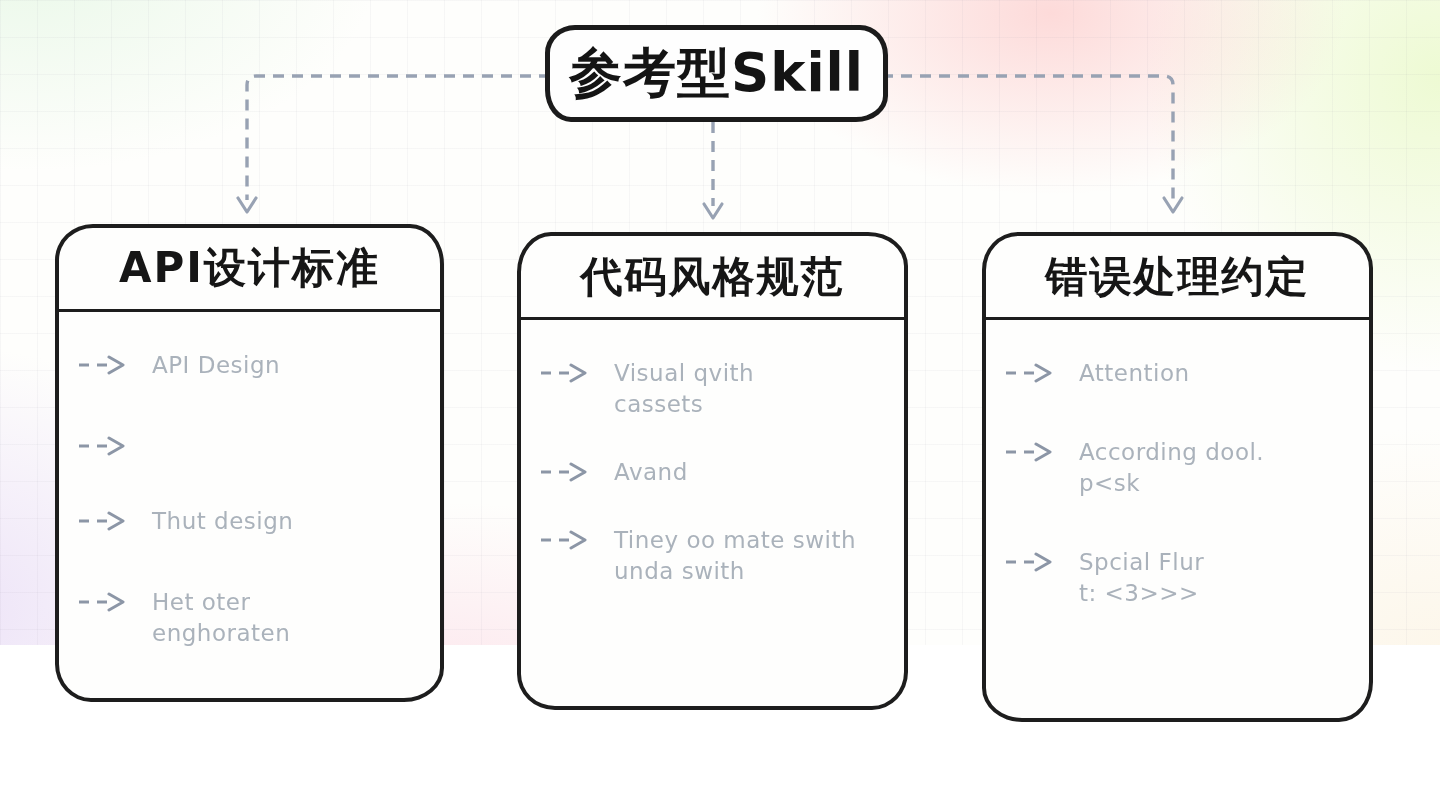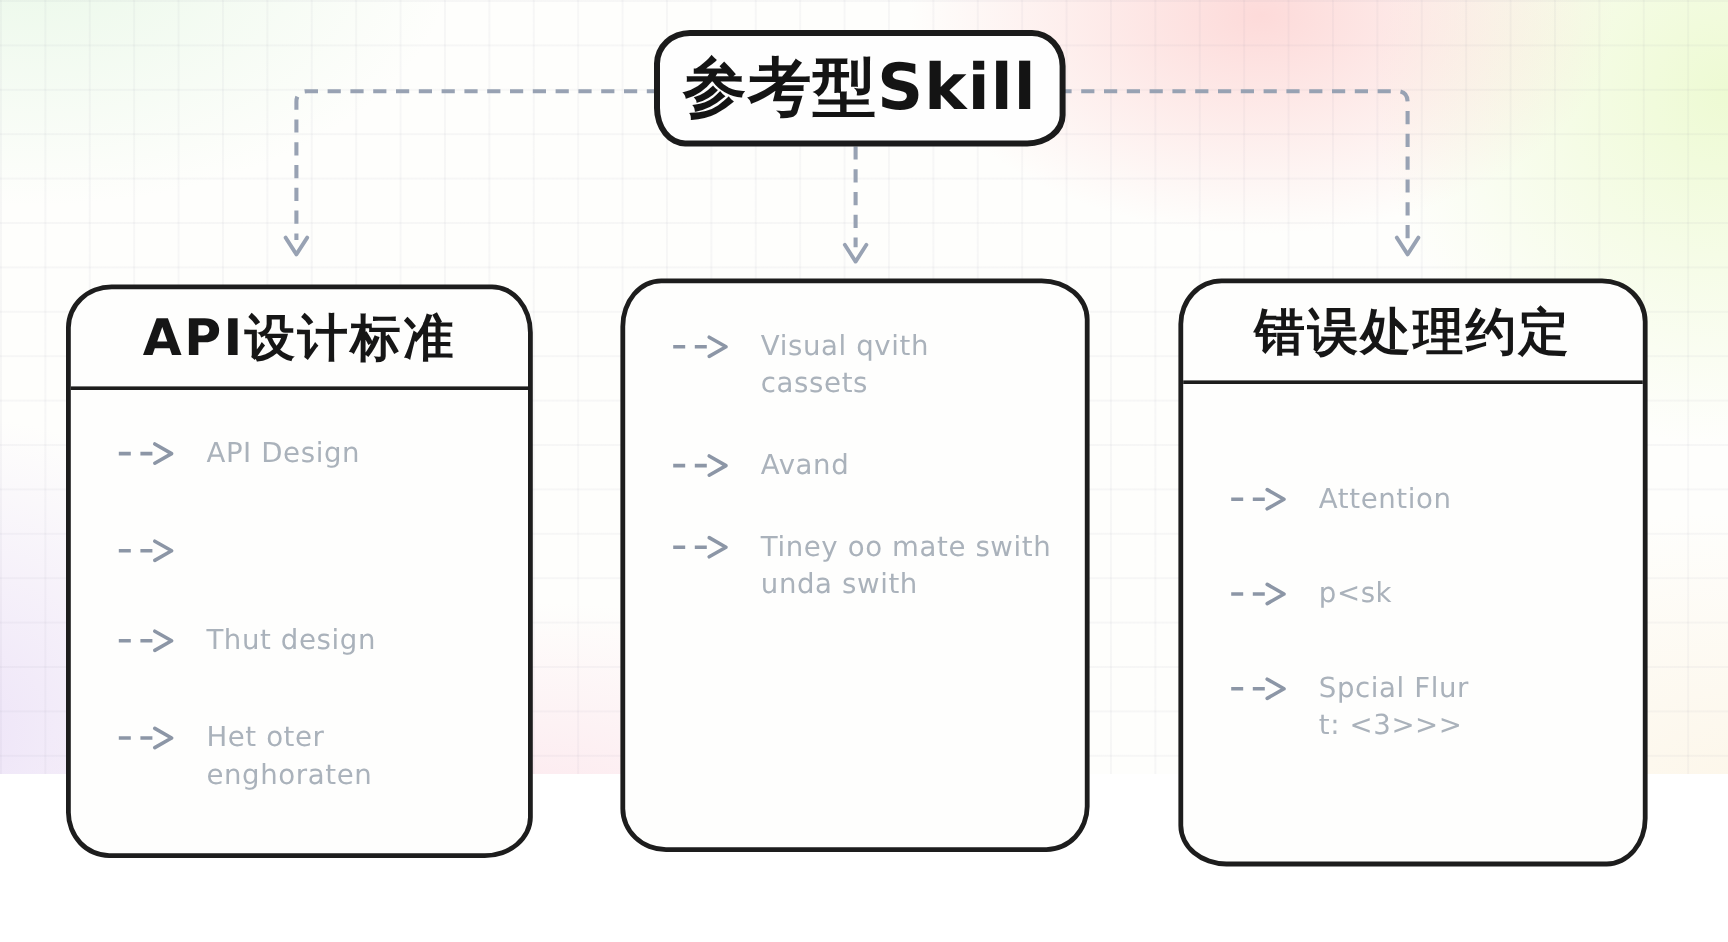--- a/index.html
+++ b/index.html
@@ -71,22 +71,23 @@
   
   .card {
     position: absolute;
     background: #fefefd;
     border: 4px solid #1d1d1d;
     display: flex;
     flex-direction: column;
     z-index: 2;
   }
   .card-1 {
-    left: 55px; top: 237px; width: 389px; height: 478px;
+    left: 55px; top: 224px; width: 389px; height: 478px;
     border-radius: 38px 34px 40px 36px / 36px 40px 34px 38px;
+    justify-content: center;
   }
   .card-2 {
     left: 517px; top: 232px; width: 391px; height: 478px;
     border-radius: 34px 40px 36px 38px / 40px 34px 38px 36px;
   }
   .card-3 {
     left: 982px; top: 232px; width: 391px; height: 490px;
     border-radius: 36px 38px 34px 40px / 38px 36px 40px 34px;
   }
 
@@ -98,31 +99,31 @@
     justify-content: center;
     border-bottom: 3.5px solid #1d1d1d;
     font-size: 42px;
     font-weight: 800;
     color: #161616;
     letter-spacing: 2px;
   }
 
   .card-body {
     flex: 1;
-    padding: 38px 18px 0 39px;
+    padding: 38px 18px 0 19px;
   }
 
   .item {
     display: flex;
     align-items: flex-start;
     gap: 20px;
     margin-bottom: 50px;
   }
   .card-2 .item { margin-bottom: 37px; }
-  .card-3 .item { margin-bottom: 48px; margin-top: 43px; }
+  .card-3 .item { margin-bottom: 48px; }
 
   .item .arrow {
     flex: none;
     margin-top: 5px;
   }
   .item .arrow line {
     stroke: #8c96a6;
     stroke-width: 3;
     stroke-dasharray: 10 8;
   }
@@ -203,20 +204,23 @@
           </svg>
         <div class="item-text">
           <div>Het oter</div>
           <div>enghoraten</div>
         </div>
       </div>
     </div>
   </div>
 
   <div class="card card-2">
+    <div class="card-header">
+      <span>代码风格规范</span>
+    </div>
     <div class="card-body">
       <div class="item">
         <svg class="arrow" width="54" height="20" viewBox="0 0 54 20">
             <line x1="1" y1="10" x2="34" y2="10"></line>
             <polyline points="31,2 45,10 31,18"></polyline>
           </svg>
         <div class="item-text">
           <div>Visual qvith</div>
           <div>cassets</div>
         </div>
@@ -258,20 +262,21 @@
           <div>Attention</div>
           <div></div>
         </div>
       </div>
       <div class="item">
         <svg class="arrow" width="54" height="20" viewBox="0 0 54 20">
             <line x1="1" y1="10" x2="34" y2="10"></line>
             <polyline points="31,2 45,10 31,18"></polyline>
           </svg>
         <div class="item-text">
+          <div>According dool.</div>
           <div>p&lt;sk</div>
         </div>
       </div>
       <div class="item">
         <svg class="arrow" width="54" height="20" viewBox="0 0 54 20">
             <line x1="1" y1="10" x2="34" y2="10"></line>
             <polyline points="31,2 45,10 31,18"></polyline>
           </svg>
         <div class="item-text">
           <div>Spcial Flur</div>

